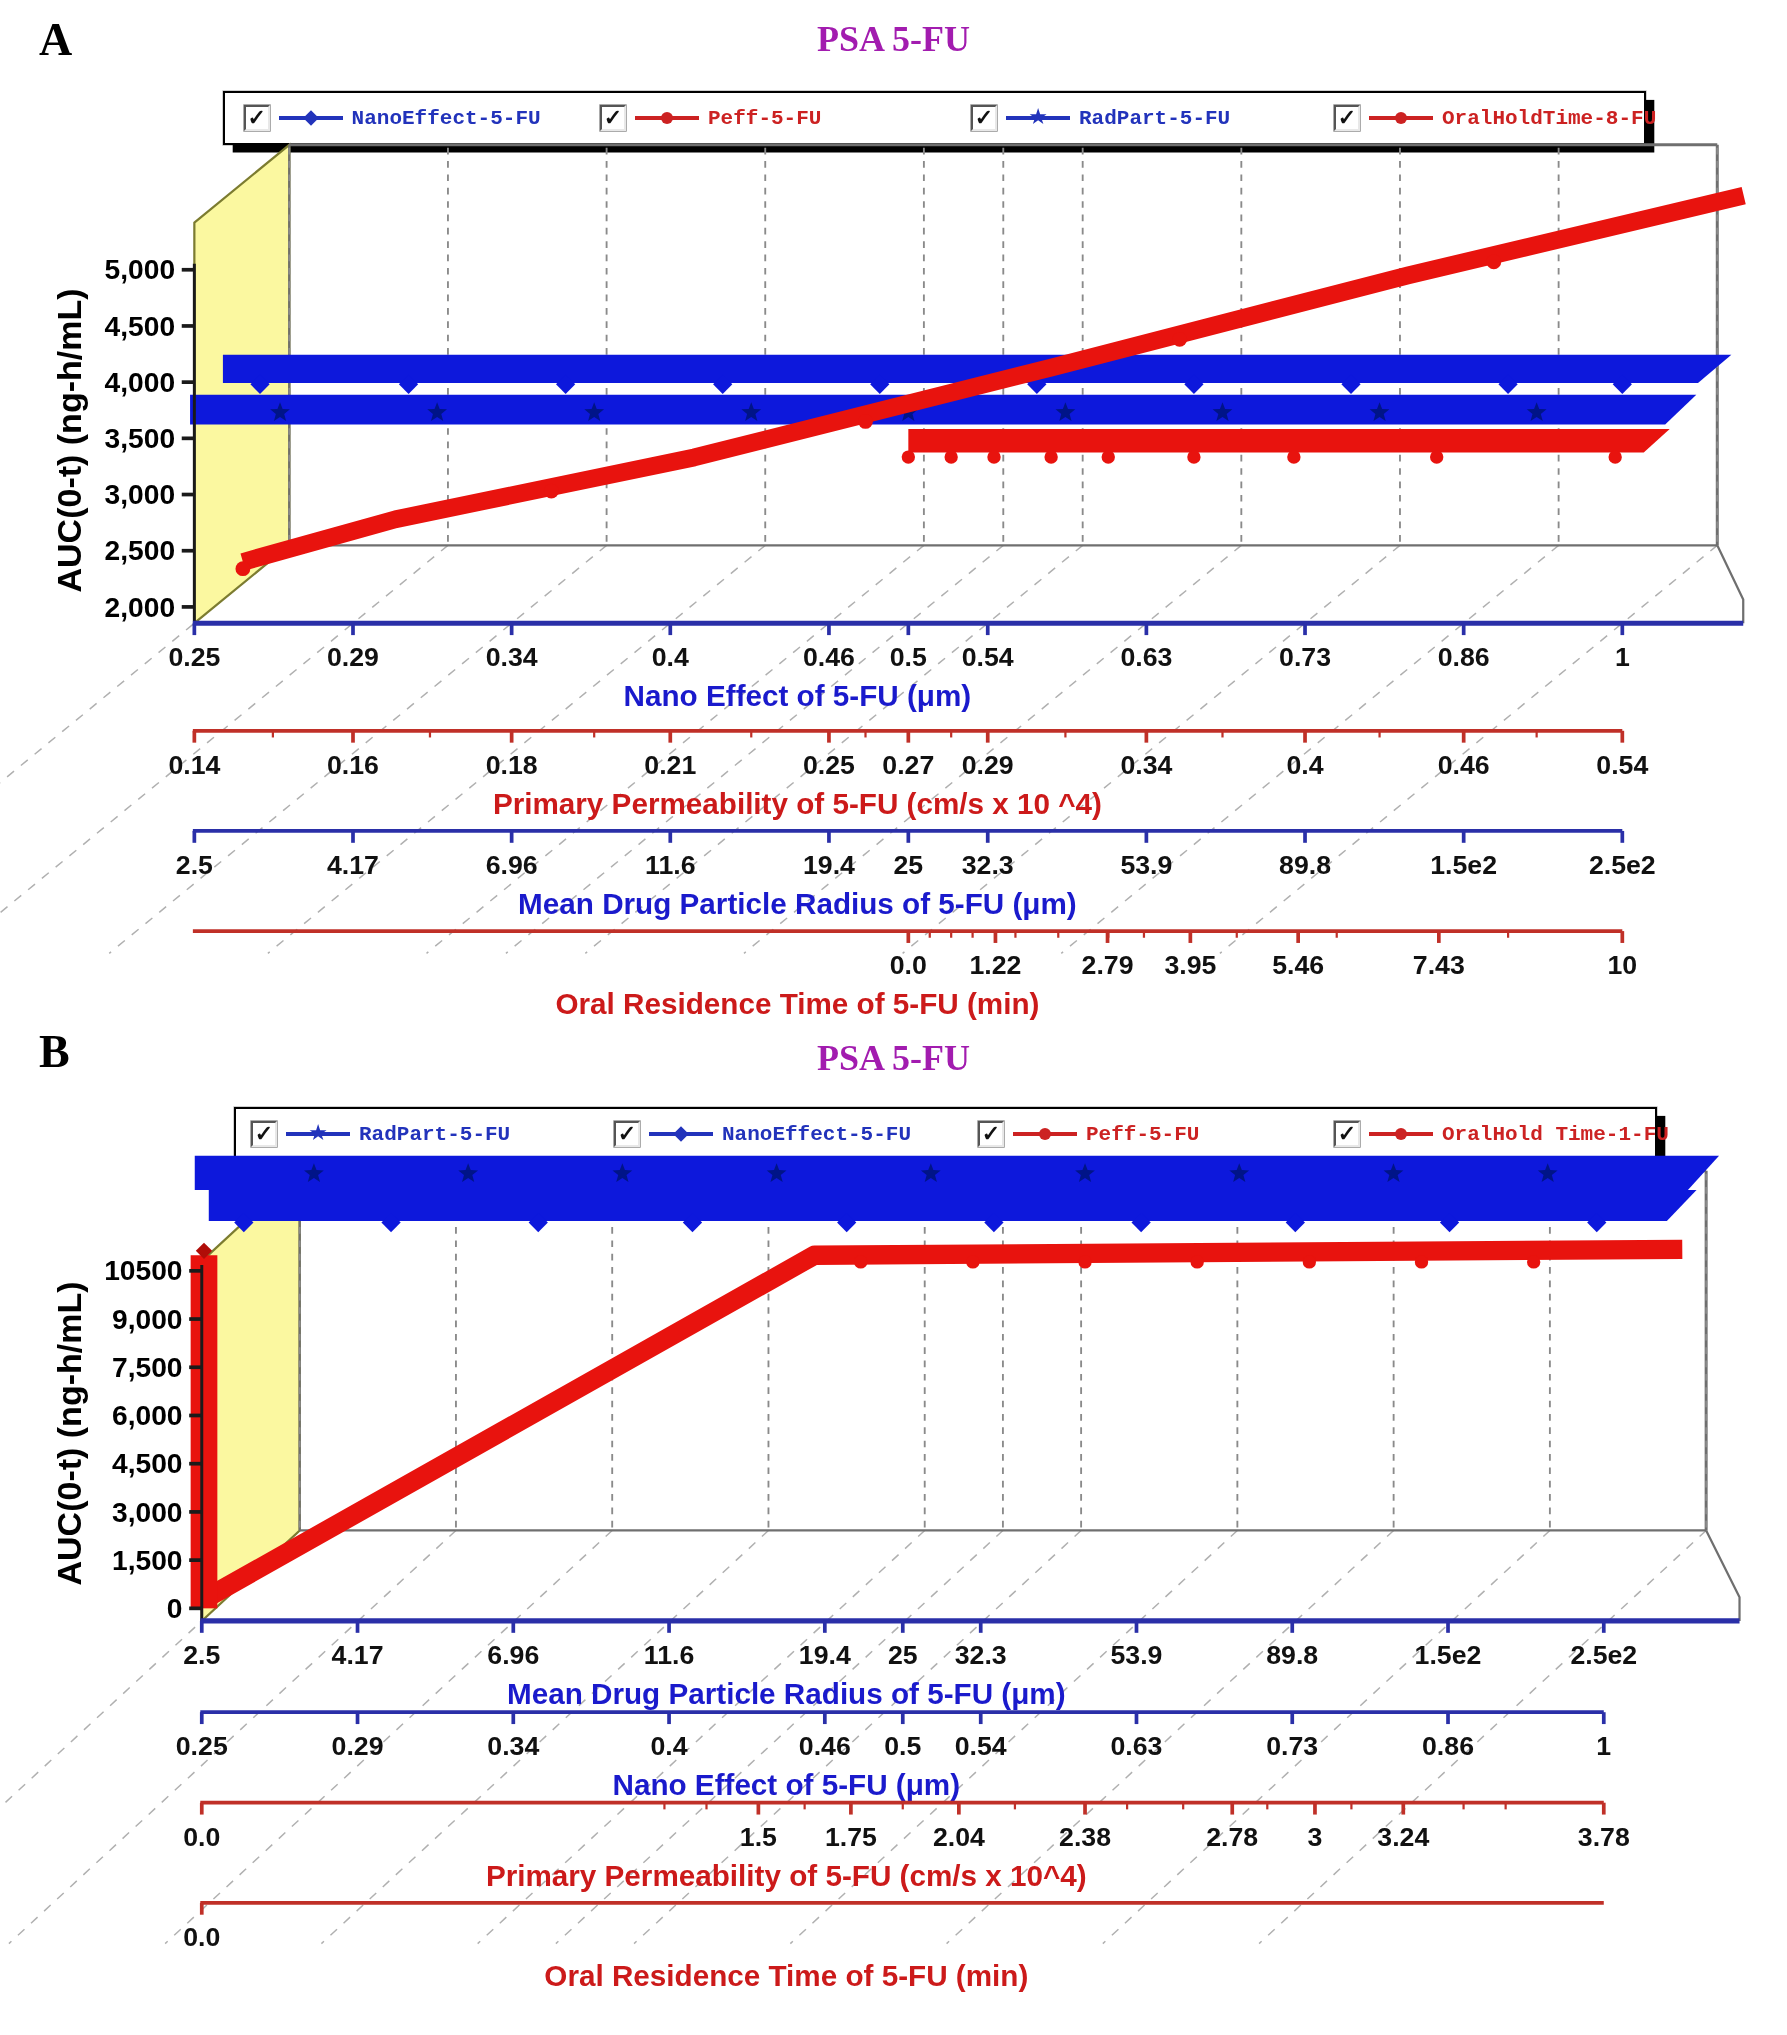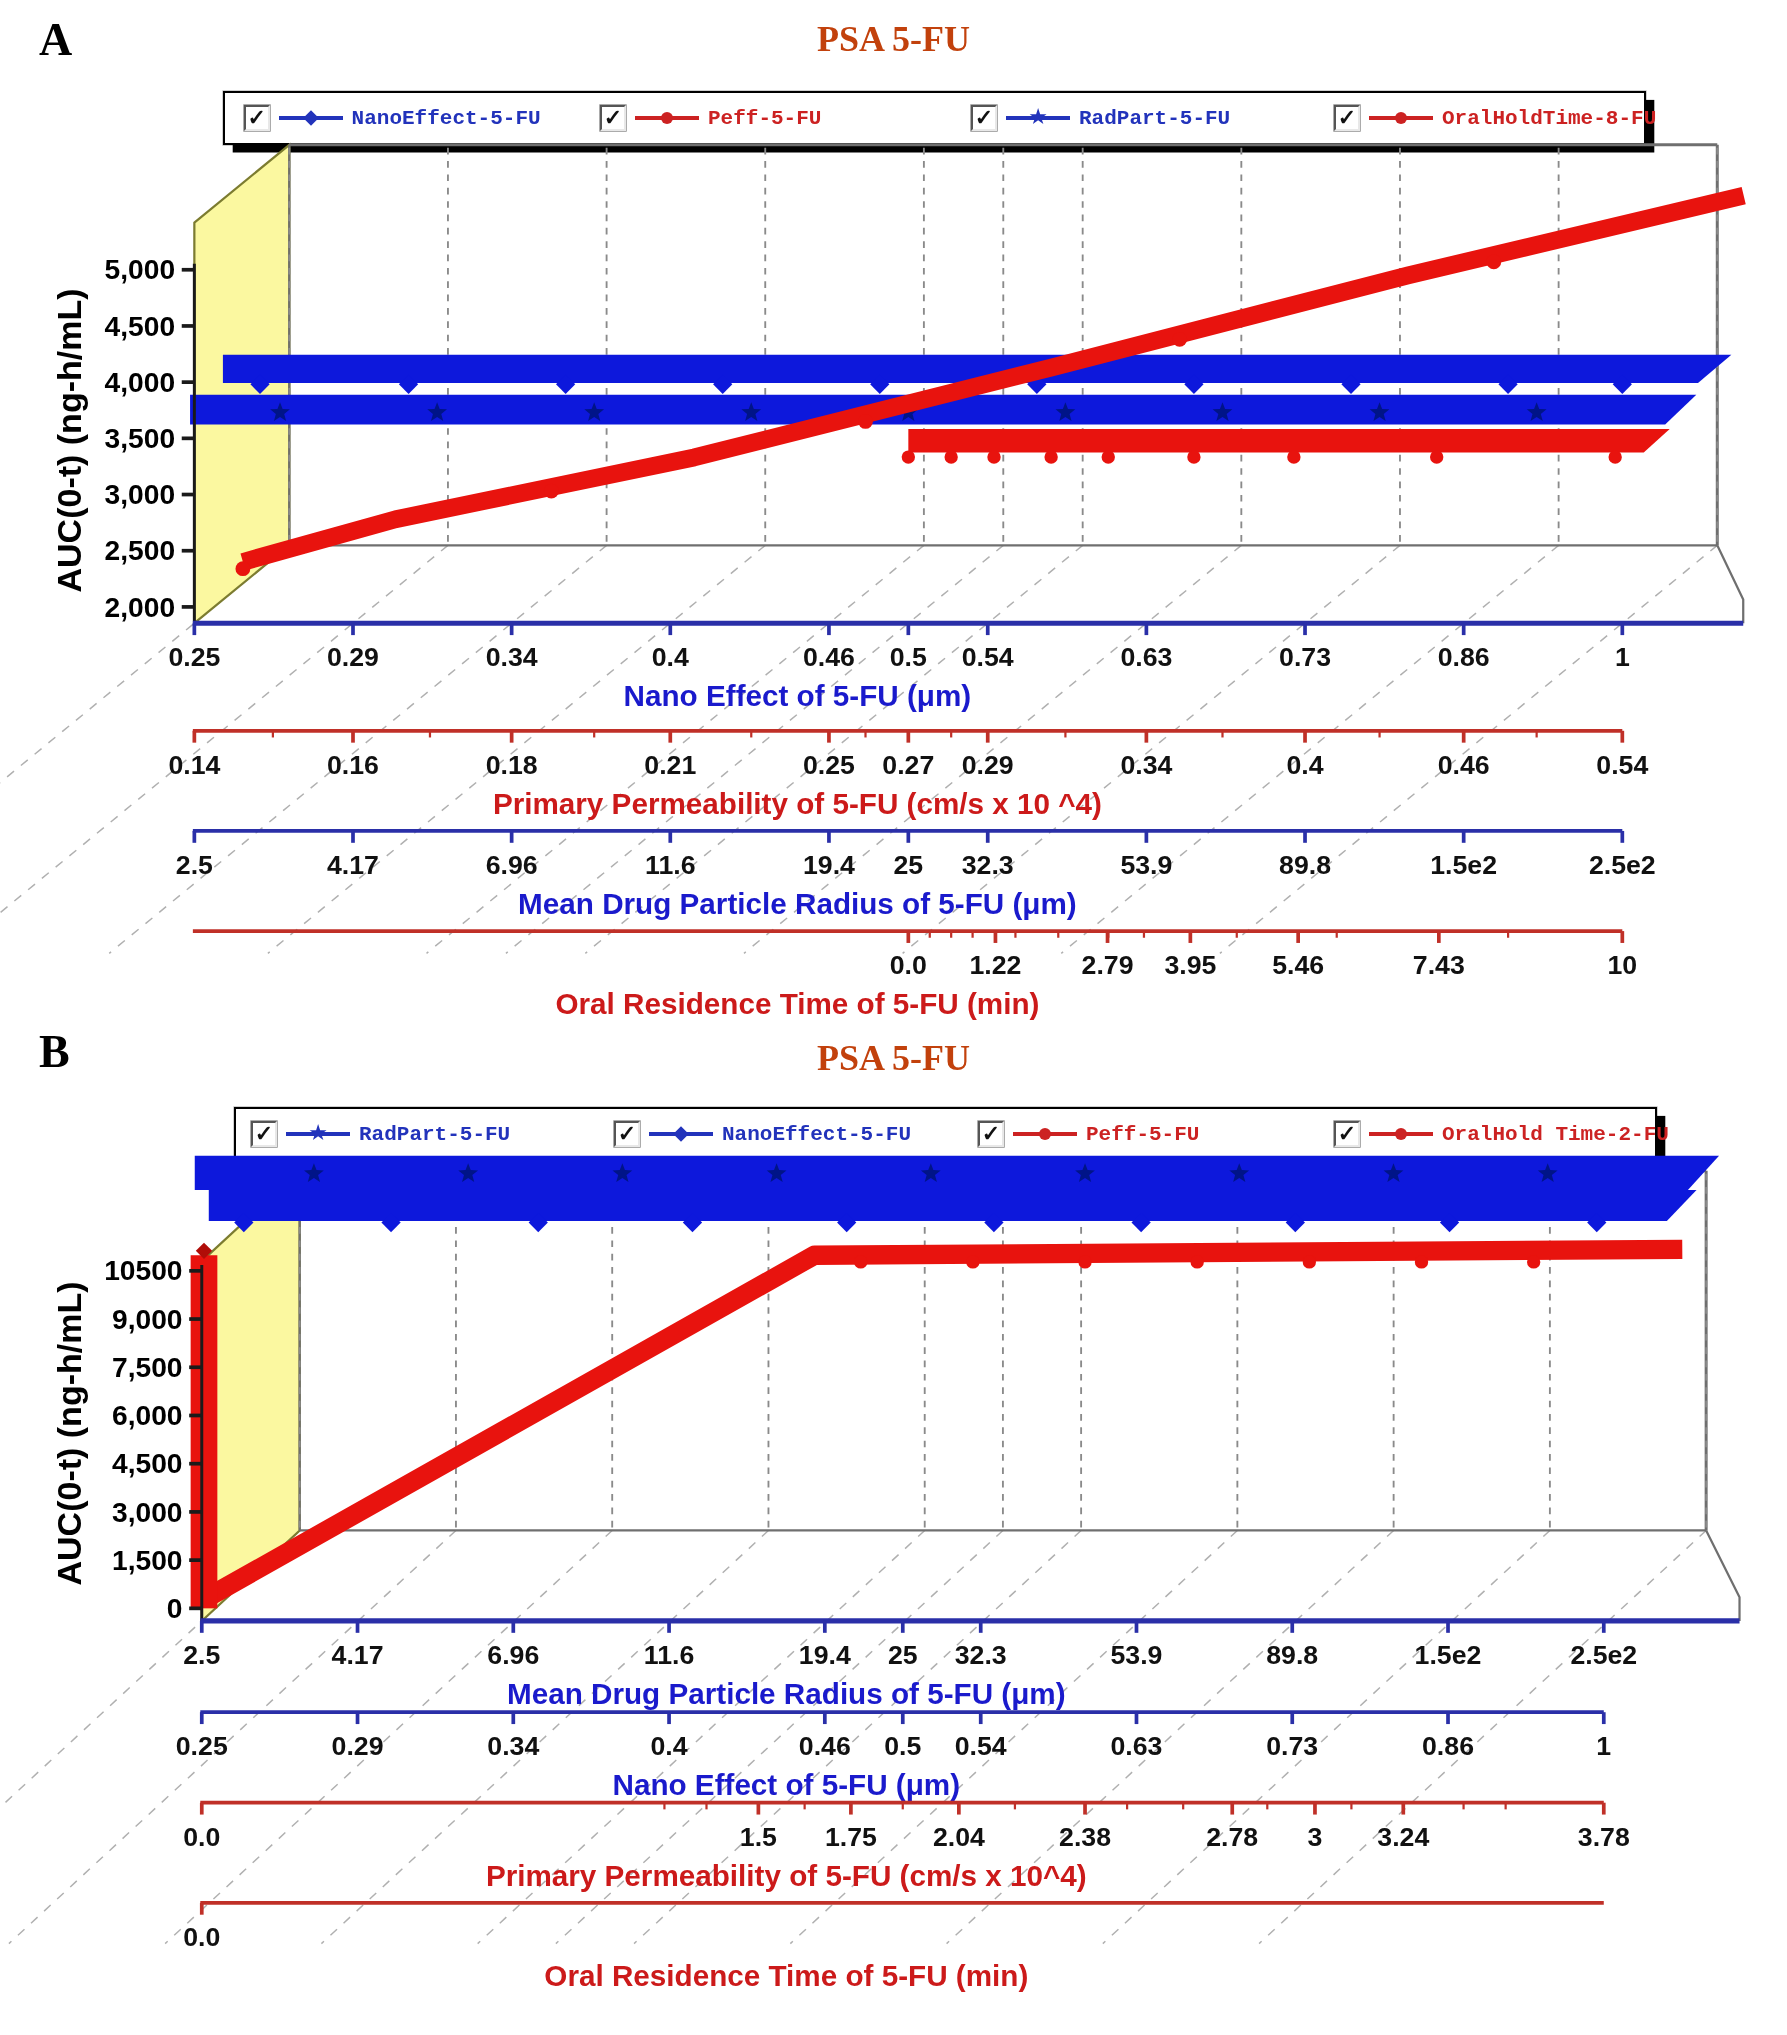--- a/index.html
+++ b/index.html
@@ -1,20 +1,20 @@
 <!DOCTYPE html>
 <html style="font-size:12px"><head>
 <meta charset="utf-8">
 <style>
   html,body{margin:0;padding:0;background:#fff;}
   body{width:1787px;height:2035px;position:relative;overflow:hidden;
        font-family:"Liberation Sans",sans-serif;}
   .abs{position:absolute;}
   .panel-letter{font-family:"Liberation Serif",serif;font-weight:bold;font-size:46px;color:#000;}
-  .chart-title{font-family:"Liberation Serif",serif;font-weight:bold;font-size:36px;color:#c2410c;
+  .chart-title{font-family:"Liberation Serif",serif;font-weight:bold;font-size:36px;color:#a21caf;
                width:1787px;text-align:center;left:0;}
   .legend-box{background:#fff;border:2.2px solid #000;box-shadow:9px 8.2px 0 -0.7px #000,0 0 0 0.7px #bbb;
               height:50px;}
   .legend-item{position:absolute;top:0;height:50px;display:flex;align-items:center;gap:9px;}
   .cb{width:22px;height:22px;background:#fff;border-style:solid;border-width:2.2px;
       border-color:#555 #e8e8e8 #e8e8e8 #555;box-shadow:0 0 0 0.7px #888;
       display:inline-flex;align-items:center;justify-content:center;
       font-size:22px;font-weight:bold;color:#111;line-height:1;}
   .lline{display:inline-block;width:64px;height:3.7px;position:relative;}
   .lmark{position:absolute;top:50%;left:50%;transform:translate(-50%,-50%);}
@@ -90,21 +90,21 @@
       <span class="lline" style="background: rgb(204, 34, 34);">
         <span class="lmark circle" style="background: rgb(204, 34, 34);"></span>
       </span>
       <span class="llabel" style="color: rgb(204, 34, 34);">Peff-5-FU</span>
     </div>
     <div class="legend-item" style="left: 1098px;">
       <span class="cb">✓</span>
       <span class="lline" style="background: rgb(204, 34, 34);">
         <span class="lmark circle" style="background: rgb(204, 34, 34);"></span>
       </span>
-      <span class="llabel" style="color: rgb(204, 34, 34);">OralHold Time-2-FU</span>
+      <span class="llabel" style="color: rgb(204, 34, 34);">OralHold Time-1-FU</span>
     </div>
   </div>
 
 <div class="abs" style="left:-139px;top:1414px;width:416px;text-align:center;">
   <span class="ylab" style="display:inline-block;">AUC(0-t) (ng-h/mL)</span>
 </div>
 
 <svg id="plot" class="abs" style="left:0;top:0;" width="1787" height="2035" viewBox="0 0 2409 2743">
     <g></g>
     <g>

